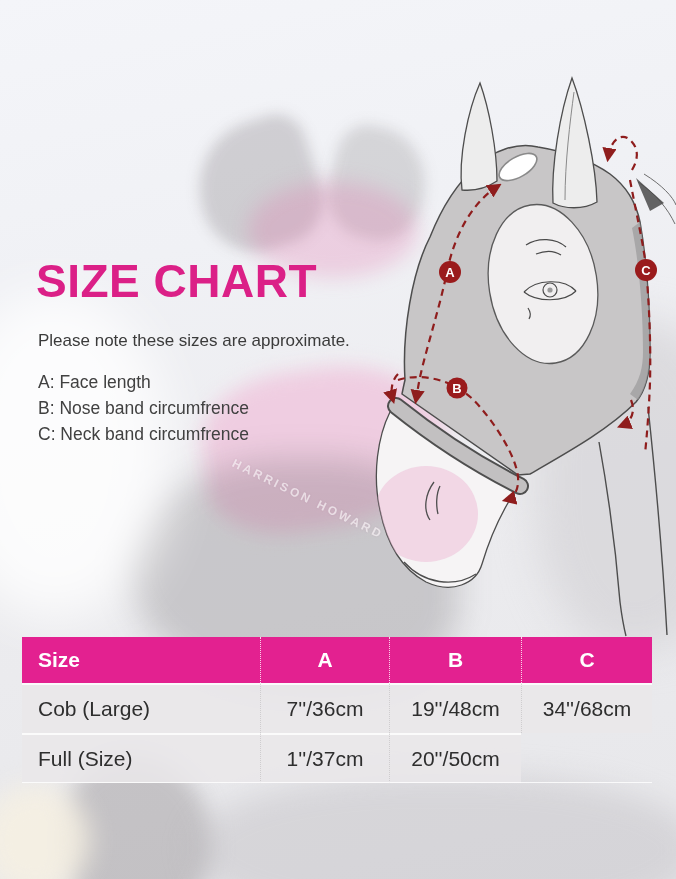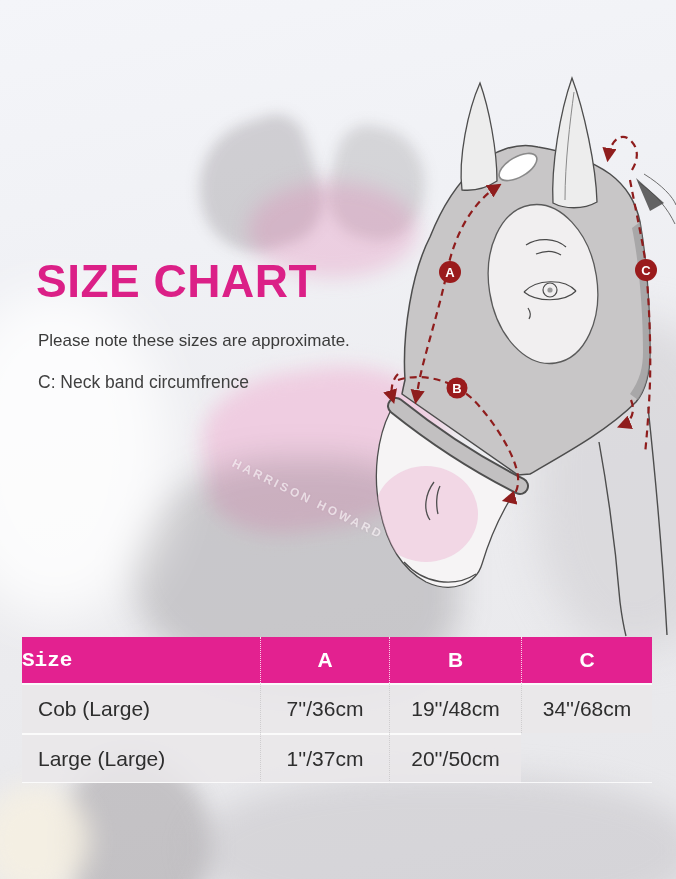--- a/index.html
+++ b/index.html
@@ -47,21 +47,21 @@
   
   .size-table{
     position:absolute;left:22px;top:637px;width:630px;
     display:grid;grid-template-columns:238px 129px 132px 131px;
     font-size:21px;
   }
   .th{
     background:#E32190;color:#fff;height:46px;display:flex;align-items:center;justify-content:center;
     font-weight:600;
   }
-  .th-first{justify-content:flex-start;font-family:Liberation Mono, monospace;}
+  .th-first{justify-content:flex-start;padding-left:16px;}
   .th-div{border-left:1px dotted rgba(255,255,255,.8);}
   .td{
     background:rgba(233,231,233,.88);color:#2e2e2e;height:48px;display:flex;align-items:center;
     justify-content:center;border-top:2px solid rgba(252,252,252,.95);
   }
   .td-first{justify-content:flex-start;padding-left:16px;}
   .td-div{border-left:1px dotted #cfcdcf;}
   .table-bottom{position:absolute;left:22px;top:782px;width:630px;height:1px;background:rgba(255,255,255,.8);}
 </style>
 </head>
@@ -79,20 +79,22 @@
     <div class="blob blob-right-gray"></div>
     <div class="blob blob-leg"></div>
     <div class="blob blob-bottom-wide"></div>
     <div class="blob blob-warm-corner"></div>
     <div class="watermark">HARRISON HOWARD</div>
   </div>
 
   <div class="title">SIZE CHART</div>
   <div class="note">Please note these sizes are approximate.</div>
   <div class="defs">
+    <div>A: Face length</div>
+    <div>B: Nose band circumfrence</div>
     <div>C: Neck band circumfrence</div>
   </div>
 
   <svg class="diagram" viewBox="0 0 308 575" xmlns="http://www.w3.org/2000/svg">
     <defs>
       <marker id="ah" viewBox="0 0 10 10" refX="7" refY="5" markerWidth="6.5" markerHeight="6.5" orient="auto-start-reverse">
         <path d="M0,0 L10,5 L0,10 z" fill="#8F1D1D"></path>
       </marker>
       <clipPath id="muzclip">
           <path d="M22 350 C10 374,4 412,12 448 C18 478,32 506,58 520 C84 532,108 522,114 502 C120 482,132 452,148 428 L152 424 Q88 390 26 344 Z"></path>
@@ -167,19 +169,19 @@
     <div class="th th-first">Size</div>
     <div class="th th-div">A</div>
     <div class="th th-div">B</div>
     <div class="th th-div">C</div>
 
     <div class="td td-first">Cob (Large)</div>
     <div class="td td-div">7''/36cm</div>
     <div class="td td-div">19''/48cm</div>
     <div class="td td-div">34''/68cm</div>
 
-    <div class="td td-first row2">Large (Large)</div>
+    <div class="td td-first row2">Full (Size)</div>
     <div class="td td-div row2">1''/37cm</div>
     <div class="td td-div row2">20''/50cm</div>
   </div>
   <div class="table-bottom"></div>
 
 </div>
 
 </body></html>

